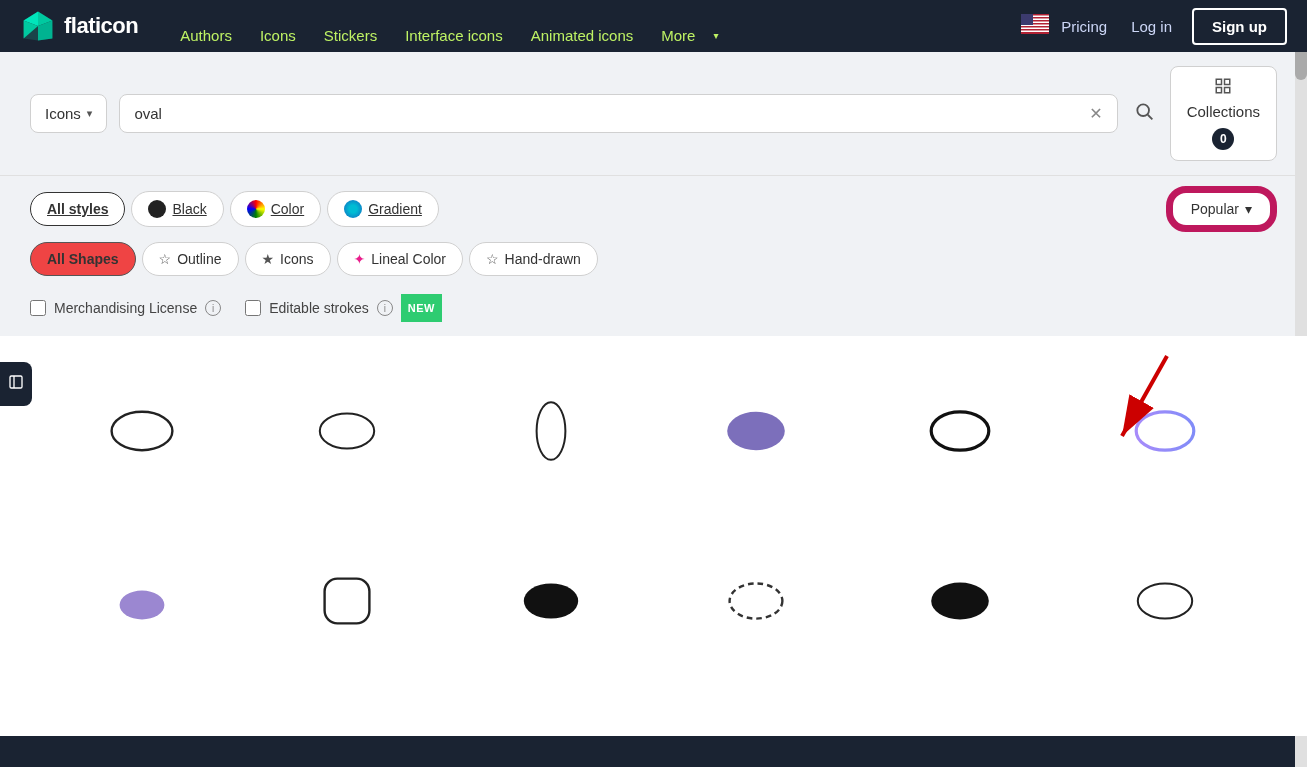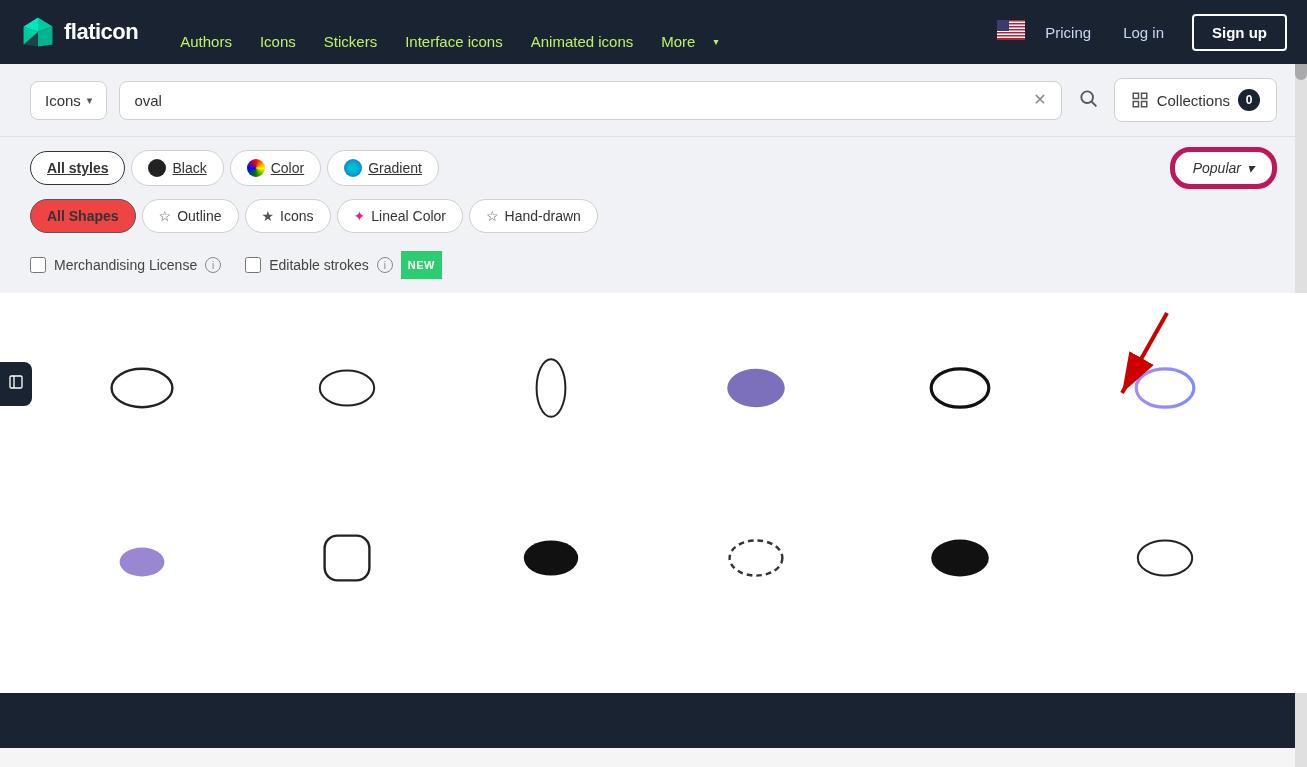--- a/index.html
+++ b/index.html
@@ -4,21 +4,21 @@
   <style>
     * { margin: 0; padding: 0; box-sizing: border-box; }
     body { font-family: -apple-system, BlinkMacSystemFont, 'Segoe UI', sans-serif; background: #f5f5f5; overflow-x: hidden; }
 
     
     .navbar {
       background: #1a2332;
       display: flex;
       align-items: center;
       padding: 0 20px;
-      height: 64px;
+      height: 52px;
       position: relative;
       z-index: 100;
     }
     .navbar-logo {
       display: flex;
       align-items: center;
       gap: 8px;
       margin-right: 30px;
       text-decoration: none;
     }
@@ -48,21 +48,21 @@
       display: flex;
       align-items: center;
       gap: 4px;
       margin-top: 19px;
     }
     .nav-more { display: flex; align-items: center; gap: 18px; }
     .nav-more-arrow { font-size: 10px; }
     .navbar-right {
       display: flex;
       align-items: center;
-      gap: 16px;
+      gap: 8px;
       justify-content: space-between;
     }
     .btn-pricing {
       color: #ccd6f6;
       font-size: 15px;
       text-decoration: none;
       padding: 8px 4px;
       cursor: pointer;
     }
     .btn-login {
@@ -144,20 +144,21 @@
       align-items: center;
       gap: 8px;
       background: #fff;
       border: 1px solid #d0d0d0;
       border-radius: 8px;
       padding: 10px 16px;
       cursor: pointer;
       font-size: 15px;
       font-weight: 500;
       color: #333;
+      flex-direction: column;
     }
     .collections-count {
       background: #1a2332;
       color: #fff;
       border-radius: 50%;
       width: 22px;
       height: 22px;
       display: flex;
       align-items: center;
       justify-content: center;
@@ -210,26 +211,25 @@
     }
     .filter-chip-icon.black { background: #222; }
     .filter-chip-icon.color { background: conic-gradient(red, yellow, green, blue, red); }
     .filter-chip-icon.gradient { background: radial-gradient(circle, #00bcd4 30%, #1565c0 100%); }
     .popular-btn {
       display: flex;
       align-items: flex-end;
       gap: 6px;
       padding: 8px 18px;
       border-radius: 20px;
-      border: 5px solid #be185d;
+      border: 7px solid #be185d;
       background: #fff;
       cursor: pointer;
       font-size: 14px;
       color: #333;
-      font-style: italic;
     }
     .shape-chip {
       display: flex;
       align-items: center;
       gap: 6px;
       padding: 8px 16px;
       border-radius: 20px;
       border: 1px solid #d0d0d0;
       background: #fff;
       cursor: pointer;

